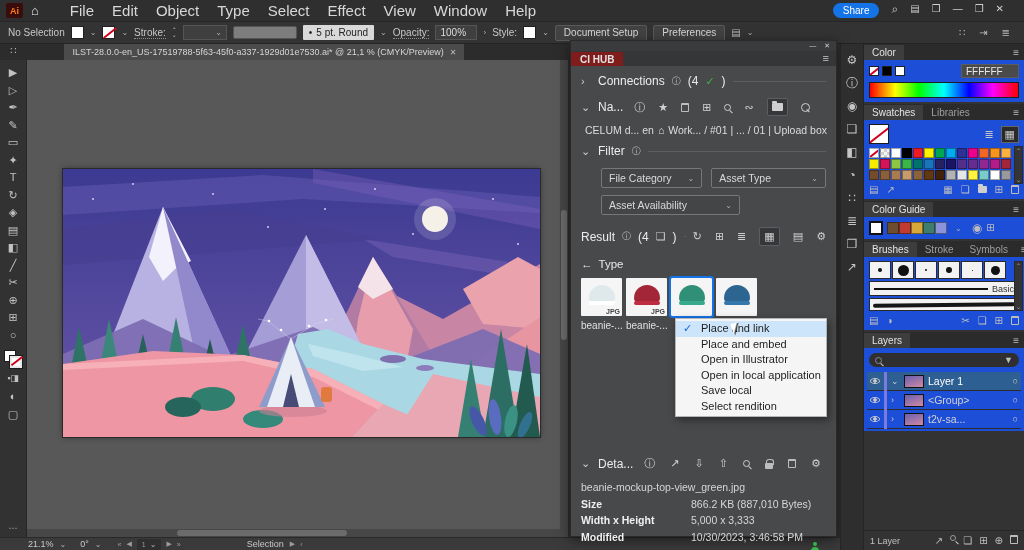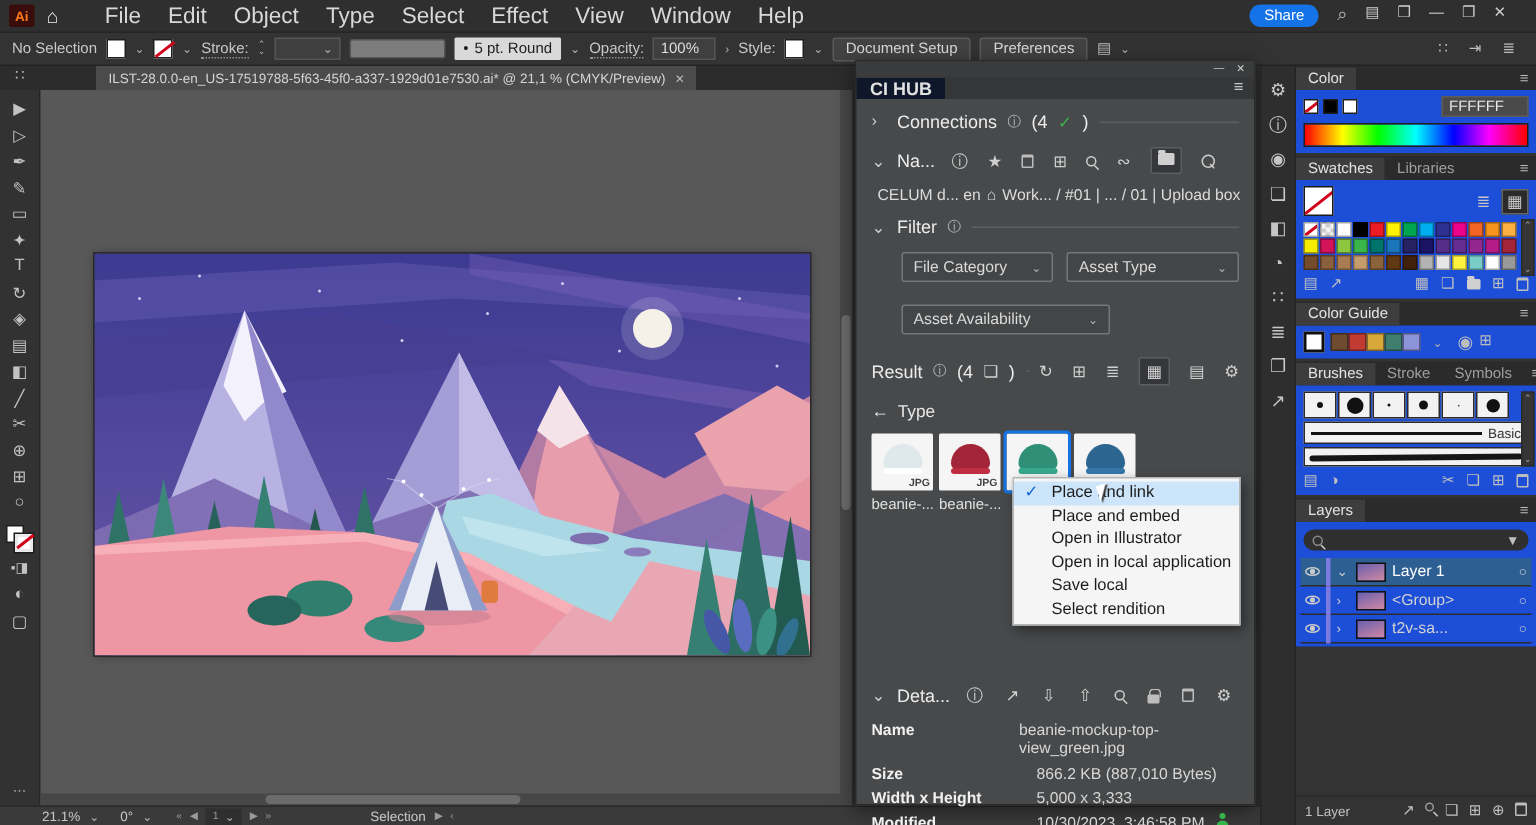--- a/index.html
+++ b/index.html
@@ -58,35 +58,35 @@
   
   .statusbar { position:absolute; left:0; top:537px; width:840px; height:13px; background:#3a3a3a; border-top:1px solid #292929; display:flex; align-items:center; gap:6px; font-size:9px; color:#c8c8c8; padding:0 4px 0 28px; }
   .sb-box { background:#2f2f2f; height:11px; display:flex; align-items:center; padding:0 5px; gap:4px; }
   .sb-nav { display:flex; gap:5px; font-size:7px; color:#9a9a9a; align-items:center; }
   .sb-tool { margin-left:60px; }
 
   
   .cihub { position:absolute; left:570px; top:40px; width:267px; height:497px; background:#47494b; border:1px solid #2a2a2a; box-shadow:0 3px 12px rgba(0,0,0,.5); }
   .ch-top { height:10px; display:flex; justify-content:flex-end; gap:8px; padding:1px 6px 0; background:#3a3b3c; font-size:7px; color:#cfcfcf; }
   .ch-tabs { height:15px; background:#353637; display:flex; align-items:flex-end; }
-  .ch-tab { background:#0f172a; height:14px; padding:0 9px; font-size:12px; font-weight:bold; color:#e2e2e2; display:flex; align-items:center; }
+  .ch-tab { background:#7f1d1d; height:14px; padding:0 9px; font-size:10px; font-weight:bold; color:#e2e2e2; display:flex; align-items:center; }
   .ch-menu { margin-left:auto; padding:0 7px 2px; font-size:11px; color:#c8c8c8; }
   .ch-body { padding:8px 10px 0; position:relative; height:470px; }
   .sect { display:flex; align-items:center; gap:7px; margin-bottom:10px; }
   .sect .exp { font-size:11px; color:#cfcfcf; width:10px; }
   .sect .ttl { font-size:12px; color:#ececec; }
   .inf { font-size:9px; color:#bdbdbd; }
   .okchk { color:#3cb54a; font-weight:bold; font-size:11px; }
   .hr { flex:1; height:1px; background:#5d5f61; }
   .navicons { display:flex; align-items:center; gap:13px; margin-left:4px; }
   .nbtn { font-size:11px; color:#cfcfcf; position:relative; }
   .activebox { background:#35373a; border:1px solid #5c5e60; border-radius:2px; padding:2px 4px; }
   .crumb { display:flex; align-items:center; gap:4px; font-size:10.5px; color:#dcdcdc; margin:-2px 0 8px; white-space:nowrap; }
   .celum-dot { width:10px; height:10px; border-radius:50%; background:#2fa3dc; display:inline-block; }
-  .dd-row { display:flex; gap:9px; margin-bottom:15px;padding-left:20px; }
+  .dd-row { display:flex; gap:9px; margin-bottom:7px;padding-left:20px; }
   .dd { border:1px solid #75777a; border-radius:2px; background:#434547; height:20px; display:flex; align-items:center; justify-content:space-between; padding:0 7px; font-size:10.5px; color:#d9d9d9; }
   .result-icons { display:flex; align-items:center; gap:13px; margin-left:auto; }
   .backrow { display:flex; align-items:center; gap:6px; margin:12px 0 8px; font-size:11.5px; color:#e8e8e8; }
   .thumbs { display:flex; gap:4px; }
   .tile { width:41px; height:38px; background:#f5f5f5; border-radius:1px; position:relative; }
   .tile.sel { outline:2px solid #1473e6; }
   .beanie { width:26px; height:17px; margin:7px auto 0; border-radius:13px 13px 4px 4px; position:relative; }
   .beanie:after { content:""; position:absolute; left:0; bottom:-3px; width:26px; height:4px; border-radius:2px; background:inherit; filter:brightness(1.18); }
   .badge { position:absolute; right:2px; bottom:1px; font-size:7px; font-weight:bold; color:#444; }
   .thumb-labels { display:flex; gap:4px; margin-top:4px; }
@@ -547,21 +547,20 @@
           <span class="nbtn">⇧</span>
           <span class="i-search"></span>
           <span class="i-lock"></span>
           <span class="i-trash"></span>
           <span class="nbtn">⚙</span>
         </div>
       </div>
       <div>
 
       <div class="det-row">
-          <b>Name</b>
           <span>beanie-mockup-top-view_green.jpg</span>
         </div>
           <div class="det-row">
           <b>Size</b>
           <span>866.2 KB (887,010 Bytes)</span>
         </div>
           <div class="det-row">
           <b>Width x Height</b>
           <span>5,000 x 3,333</span>
         </div>

